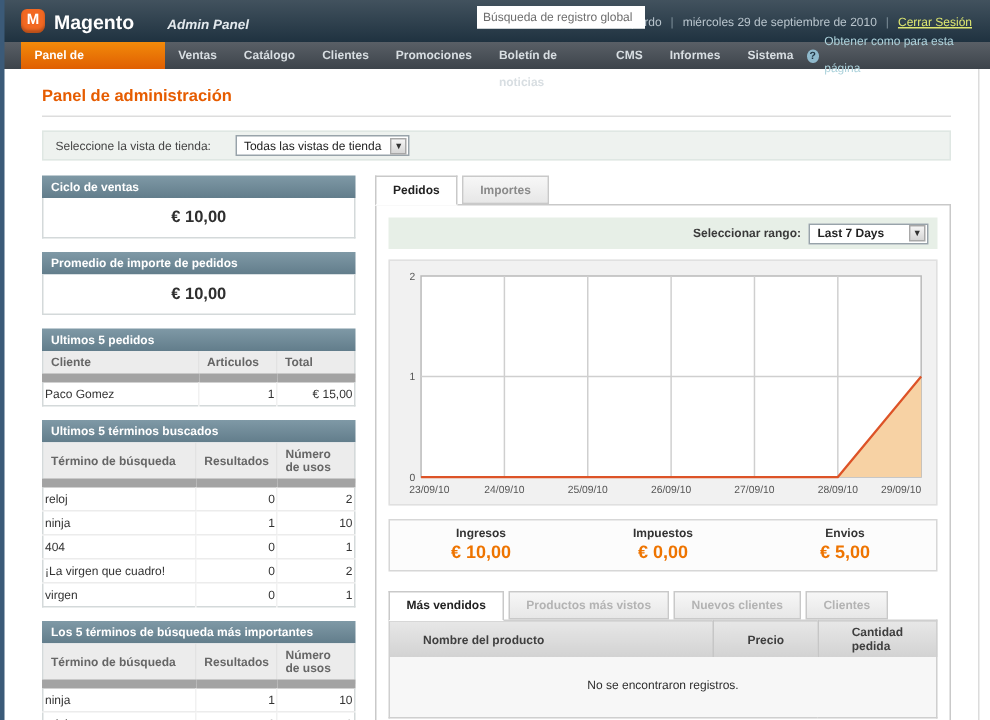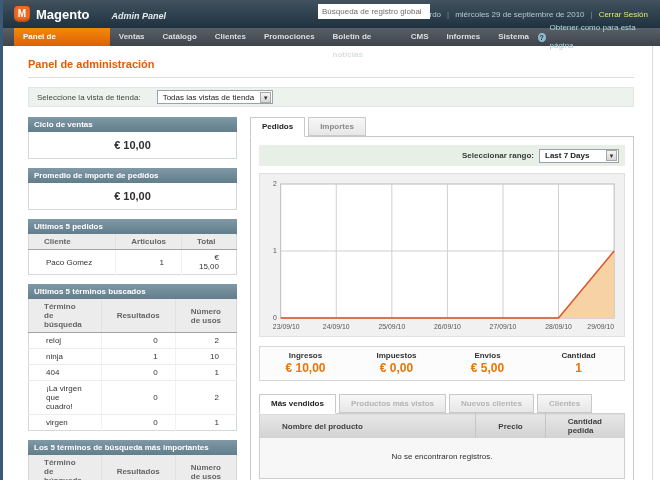--- a/index.html
+++ b/index.html
@@ -31,21 +31,21 @@
   .logo-name { color:#fff; font-size:13px; font-weight:bold; }
   .logo-sub { color:#e3e9ed; font-size:9px; font-weight:bold; margin-left:16px; padding-top:3px;font-style:italic; }
   .global-search {
     position:absolute; left:318px; top:4px; width:112px; height:15px;
     font-size:8px; color:#6d6d6d; border:1px solid #fff; background:#fff; padding:0 3px;
     font-family:"Liberation Sans",sans-serif;
   }
   .header-right { margin-left:auto; display:flex; align-items:center; gap:6px;
     font-size:8px; color:#b9c5cd; white-space:nowrap; }
   .hsep { color:#7e8f9a; }
-  .logout { color:#dfe870; cursor:pointer;text-align:right; }
+  .logout { color:#dfe870; text-decoration:underline; cursor:pointer;text-align:right; }
 
   
   .nav-bar {
     height: 18px;
     background: linear-gradient(#595f66, #3d444b);
     display:flex; align-items:stretch; padding-left:14px; position:relative;
   }
   .nav-item { font-size:8px; font-weight:bold; color:#d8dee2; padding:0 9px;
     line-height:18px; cursor:pointer; }
   .nav-item.active { background:linear-gradient(#f28a0a,#e05f02); color:#fff; }
@@ -85,22 +85,22 @@
     background:linear-gradient(#7f99a6,#627d8b);
     color:#fff; font-size:8px; font-weight:bold; padding:3px 6px;
   }
   .side-box-value {
     border:1px solid #d4d9da; border-top:none; background:#fff;
     text-align:center; font-size:11px; font-weight:bold; color:#2f2f2f; padding:7px 0;
   }
   table.side-table { width:100%; border-collapse:collapse; font-size:8px;
     border:1px solid #d4d9da; border-top:none; background:#fff; }
   .side-table th { background:#ececec; color:#666; text-align:left; font-weight:bold;
-    padding:3px 15px; border-bottom:1px solid #a3a3a3; border-right:1px solid #e2e2e2; }
-  .side-table td { padding:3px 17px; border-bottom:1px solid #ececec;
+    padding:3px 5px; border-bottom:6px solid #a3a3a3; border-right:1px solid #e2e2e2; }
+  .side-table td { padding:3px 1px; border-bottom:1px solid #ececec;
     border-right:1px solid #f1f1f1; color:#333; }
   .side-table th:last-child, .side-table td:last-child { border-right:none; }
   .side-table tr:last-child td { border-bottom:none; }
   .num { text-align:right; }
 
   
   .tabs { display:flex; gap:3px; position:relative; z-index:2; }
   .tab { font-size:8px; font-weight:bold; color:#8a8a8a;
     background:linear-gradient(#f7f7f7,#e7e7e7);
     border:1px solid #c9c9c9; padding:4px 11px; cursor:pointer; white-space:nowrap; }
@@ -334,24 +334,20 @@
             <div class="total-value">€ 10,00</div>
           </div>
           <div class="total-cell">
             <div class="total-label">Impuestos</div>
             <div class="total-value">€ 0,00</div>
           </div>
           <div class="total-cell">
             <div class="total-label">Envios</div>
             <div class="total-value">€ 5,00</div>
           </div>
-          <div class="total-cell">
-            <div class="total-label">Cantidad</div>
-            <div class="total-value">1</div>
-          </div>
         </div>
 
         <div class="tabs bottom-tabs">
           <span class="tab active">Más vendidos</span>
           <span class="tab disabled">Productos más vistos</span>
           <span class="tab disabled">Nuevos clientes</span>
           <span class="tab disabled">Clientes</span>
         </div>
 
         <table class="products-table">

